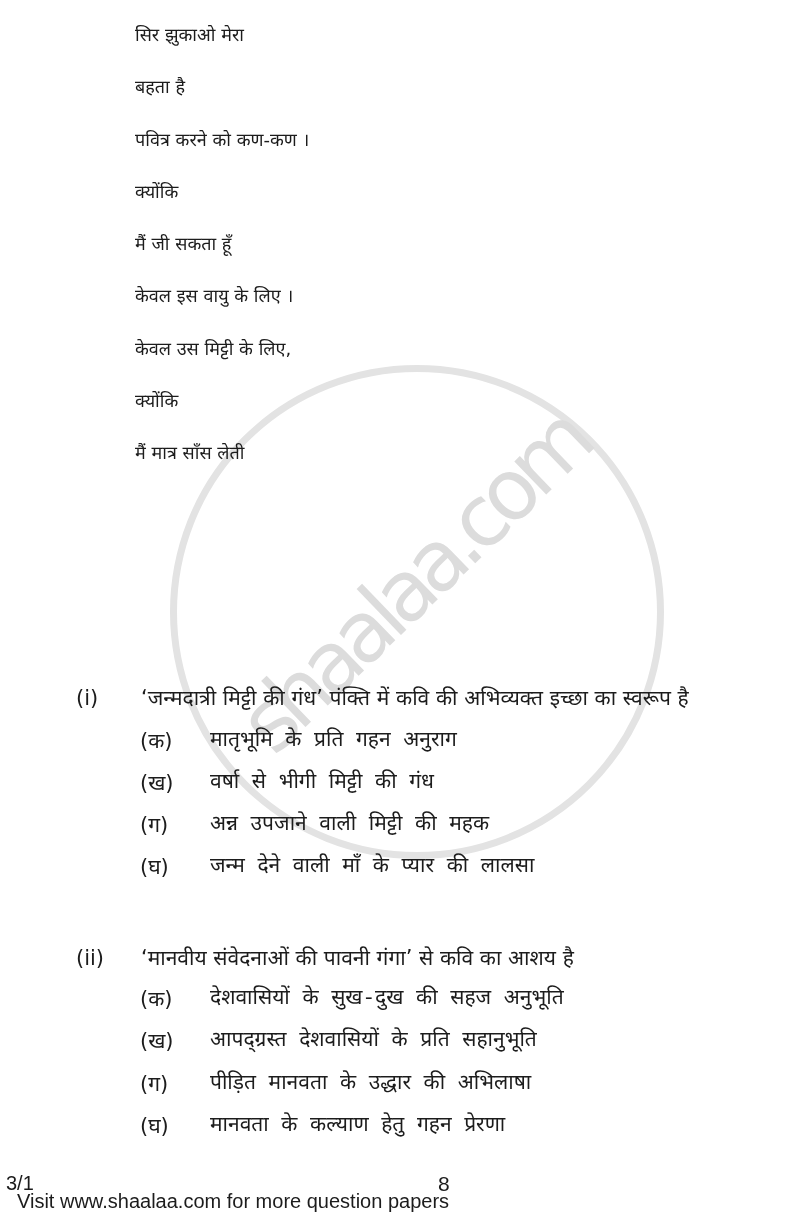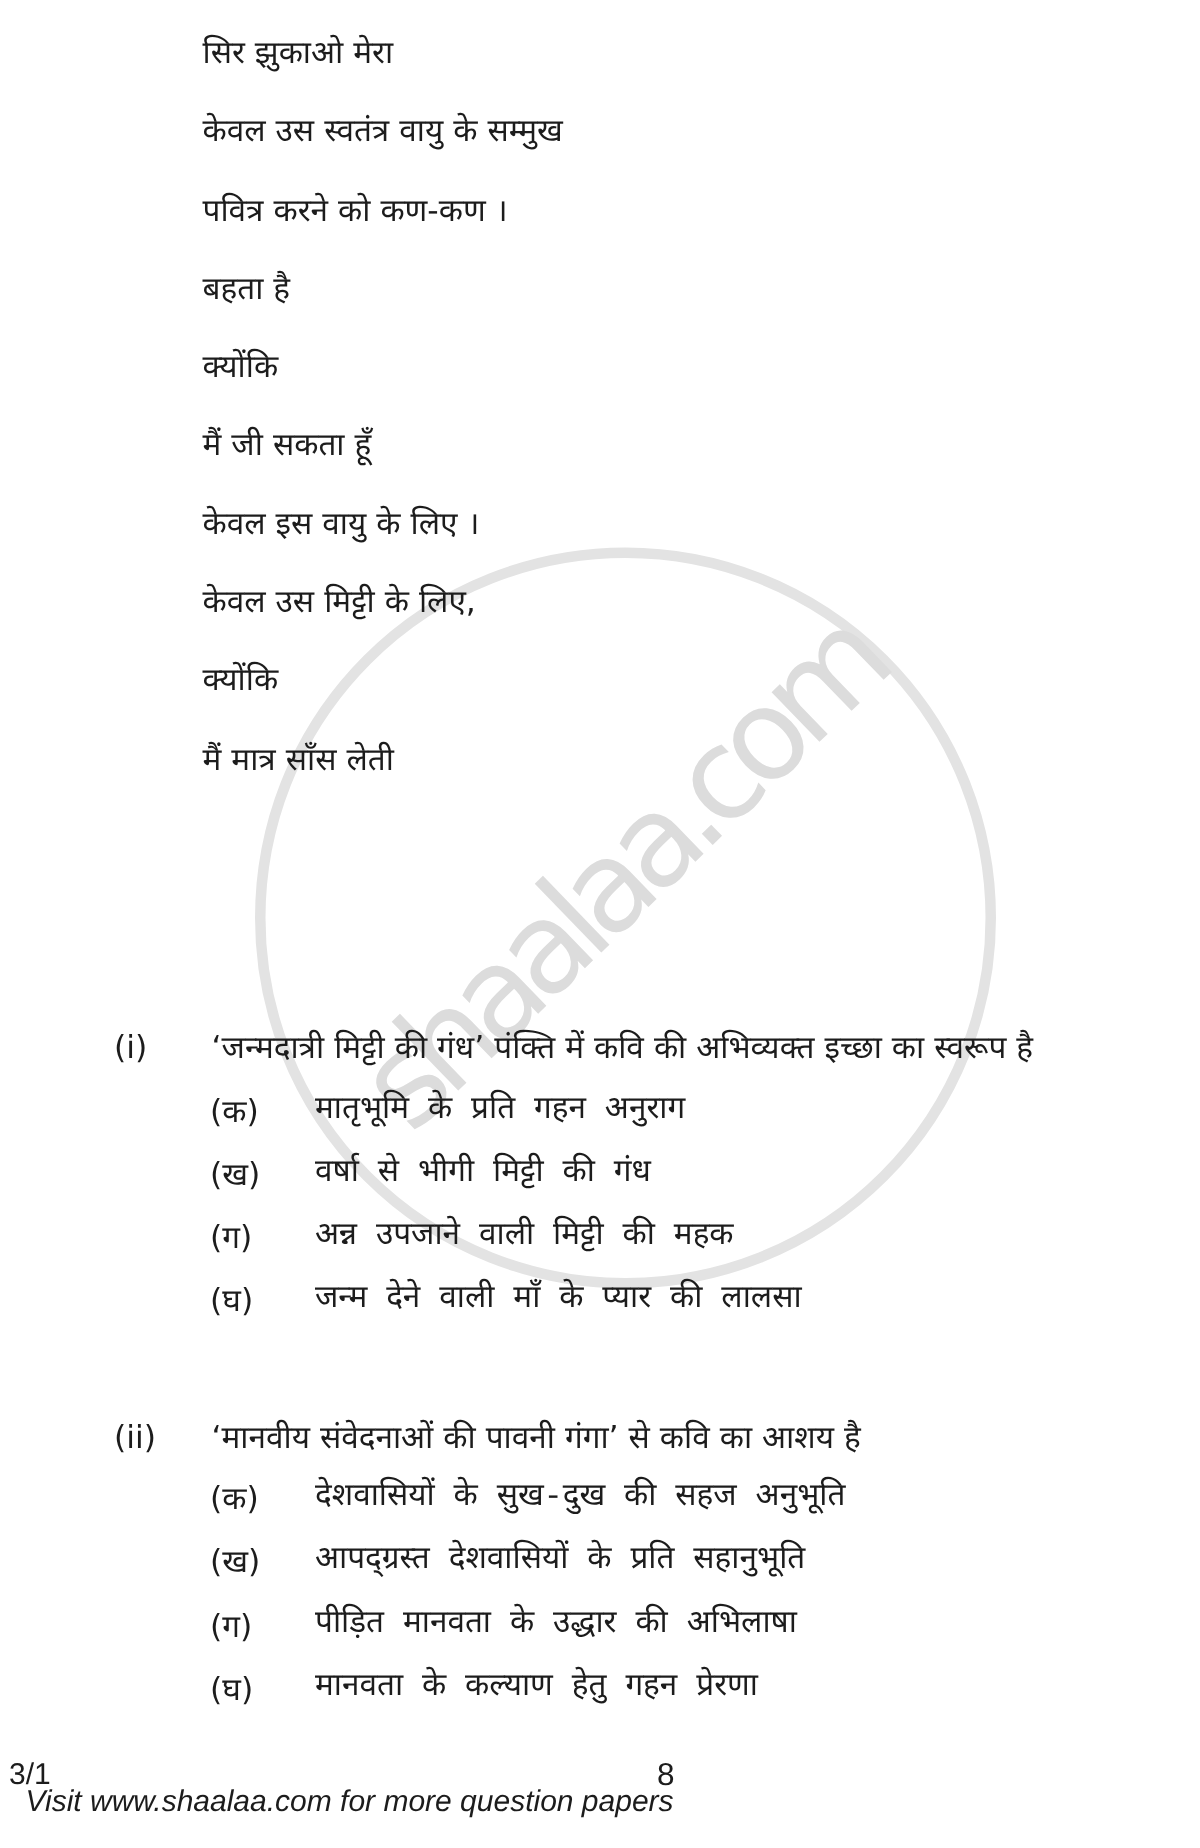--- a/index.html
+++ b/index.html
@@ -27,21 +27,21 @@
     white-space:nowrap;
     color:#dcdcdc;
     z-index:0;
     font-family:"DejaVu Sans",sans-serif;
   }
   
   .content{position:absolute;inset:0;z-index:2;}
   .poem{position:absolute;left:135px;top:9px;}
   .poem-line{
     height:52.3px;line-height:52.3px;
-    font-size:21px;white-space:nowrap;
+    font-size:18px;white-space:nowrap;
   }
   .row{
     position:absolute;left:0;width:100%;
     font-size:21px;line-height:30px;white-space:nowrap;
   }
   .q-num{position:absolute;left:76px;}
   .q-stem{position:absolute;left:141px;}
   .opt-label{position:absolute;left:140px;}
   .opt-text{position:absolute;left:210px;font-family:Liberation Mono, monospace;}
   
@@ -50,38 +50,36 @@
     font-family:"Liberation Sans",sans-serif;font-size:20px;line-height:1.2;
   }
   .footer-page{
     position:absolute;left:438px;top:1171px;
     font-family:"Liberation Sans",sans-serif;font-size:21px;line-height:1.2;
   }
   .footer-promo{
     position:absolute;left:17px;top:1189px;
     font-family:"Liberation Sans",sans-serif;font-size:20px;line-height:1.2;
     white-space:nowrap;
-    font-style:italic;
   }
 </style>
 </head>
 <body>
 
 <div class="page">
 
   <div class="wm-circle"></div>
   <div class="wm-text">shaalaa.com</div>
 
   <div class="content">
 
     <div class="poem">
       <div class="poem-line">सिर झुकाओ मेरा</div>
-      <div class="poem-line">केवल उस स्वतंत्र वायु के सम्मुख</div>
+      <div class="poem-line">बहता है</div>
       <div class="poem-line">पवित्र करने को कण-कण ।</div>
-      <div class="poem-line">बहता है</div>
       <div class="poem-line">क्योंकि</div>
       <div class="poem-line">मैं जी सकता हूँ</div>
       <div class="poem-line">केवल इस वायु के लिए ।</div>
       <div class="poem-line">केवल उस मिट्टी के लिए,</div>
       <div class="poem-line">क्योंकि</div>
       <div class="poem-line">मैं मात्र साँस लेती</div>
     </div>
 
     <div class="row" style="top:683px">
       <span class="q-num">(i)</span>

